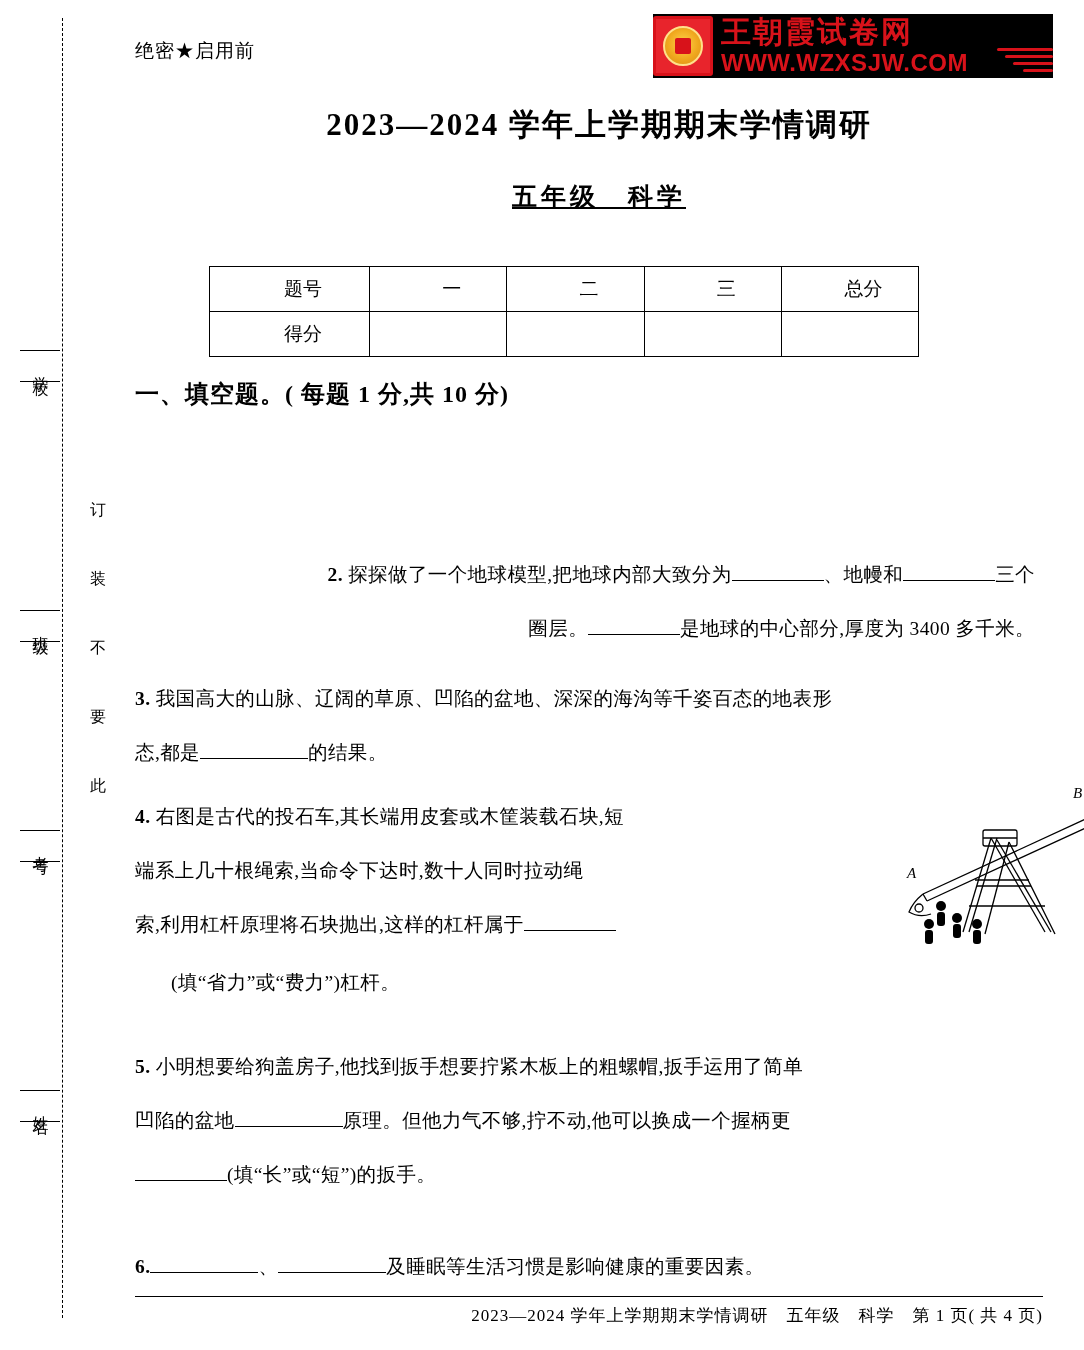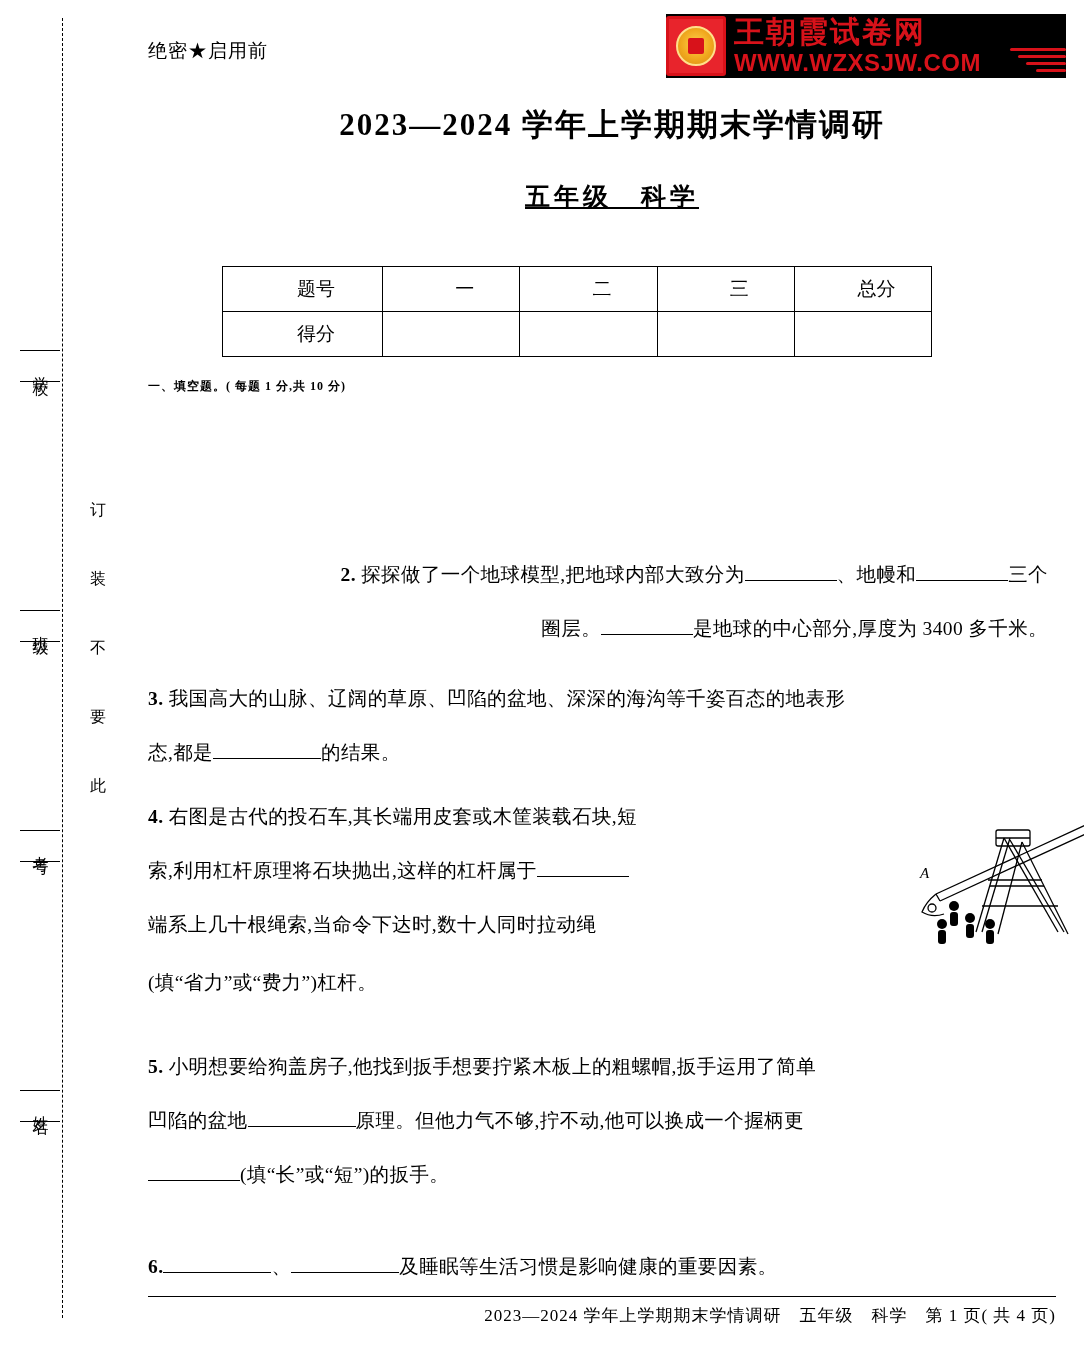--- a/index.html
+++ b/index.html
@@ -74,21 +74,21 @@
   }
   .seal-words span {
     display: block;
     font-size: 16px;
     margin-bottom: 48px;
   }
 
   
   .content {
     position: absolute;
-    left: 140px;
+    left: 127px;
     top: 0;
     width: 944px;
     height: 1054px;
   }
 
   .topline {
     position: absolute;
     left: 8px;
     top: 38px;
     font-size: 19px;
@@ -226,21 +226,21 @@
   }
   .score-table td.head {
     width: 130px;
   }
 
   
   .sec-head {
     position: absolute;
     left: 8px;
     top: 378px;
-    font-size: 12px;
+    font-size: 24px;
     font-weight: bold;
     letter-spacing: 1px;
   }
 
   
   .q {
     position: absolute;
     left: 8px;
     width: 900px;
     font-size: 19.5px;
@@ -259,21 +259,21 @@
   .b-md { width: 92px; }
   .b-lg { width: 108px; }
 
   .q1 { top: 430px; }
   .q2 { top: 548px; text-align: right; }
   .q3 { top: 672px; }
   .q4 { top: 790px; width: 660px; }
   .q5 { top: 1040px; }
   .q6 { top: 1240px; }
 
-  .q4-line4 { margin-top: 4px; }
+  .q4-line4 { margin-top: 4px; margin-left: 36px; }
 
   
   .figure {
     position: absolute;
     left: 778px;
     top: 782px;
     width: 250px;
     height: 175px;
   }
   .figure svg { display: block; }
@@ -402,24 +402,24 @@
         <span>态,都是</span><span class="blank b-lg"></span><span>的结果。</span>
       </div>
     </div>
 
     <div class="q q4">
       <div>
         <span class="num">4.</span>
         <span>右图是古代的投石车,其长端用皮套或木筐装载石块,短</span>
       </div>
       <div>
+        <span>端系上几十根绳索,当命令下达时,数十人同时拉动绳</span>
+      </div>
+      <div>
         <span>索,利用杠杆原理将石块抛出,这样的杠杆属于</span><span class="blank b-md"></span>
-      </div>
-      <div>
-        <span>端系上几十根绳索,当命令下达时,数十人同时拉动绳</span>
       </div>
       <div class="q4-line4">
         <span>(填“省力”或“费力”)杠杆。</span>
       </div>
     </div>
 
     <div class="figure">
       <svg width="250" height="175" viewBox="0 0 250 175" xmlns="http://www.w3.org/2000/svg">
         <g stroke="#000" fill="none" stroke-width="1.3">
 

